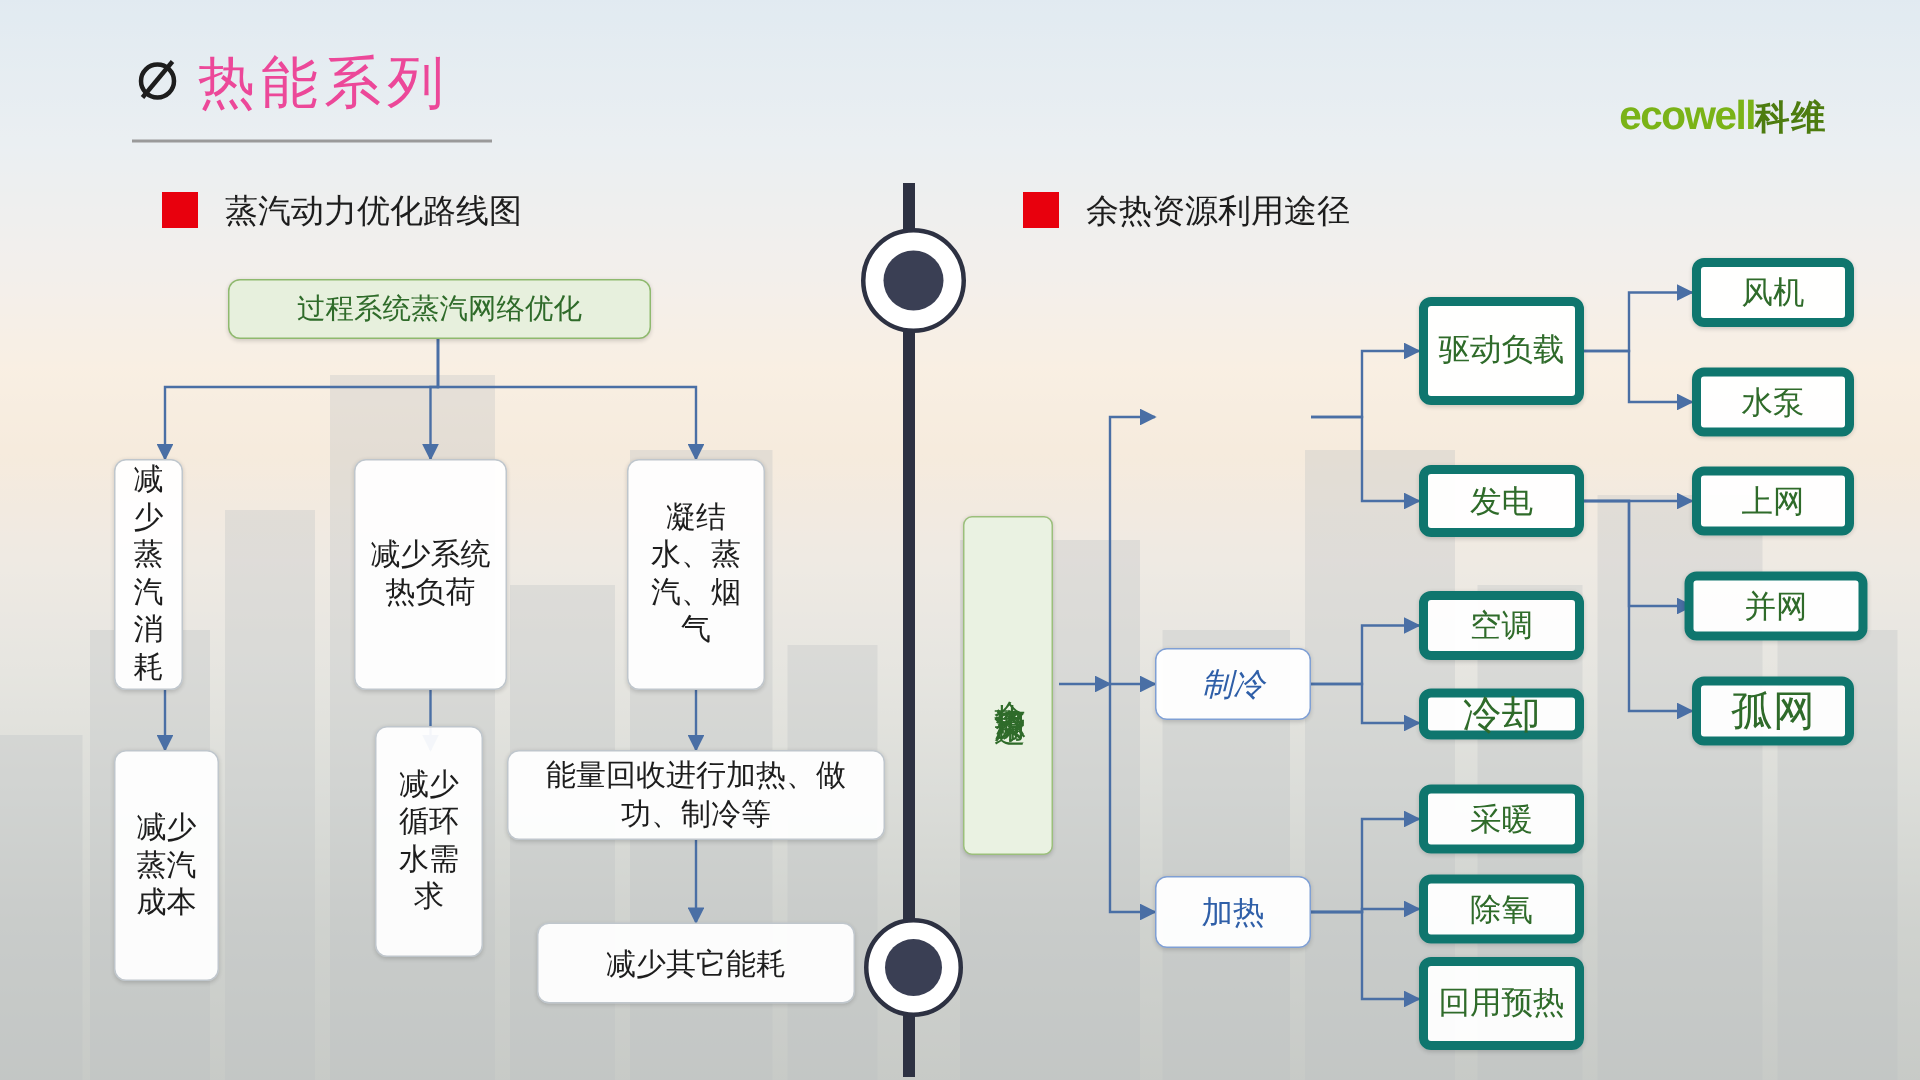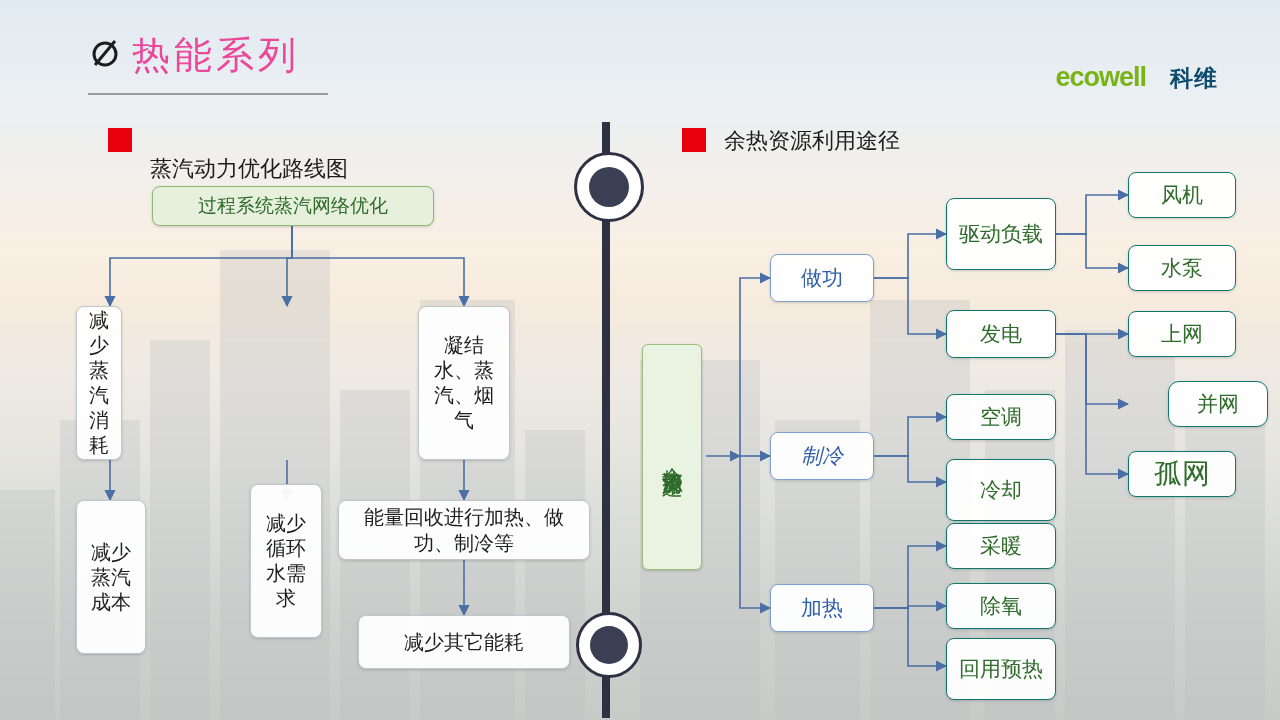--- a/index.html
+++ b/index.html
@@ -25,21 +25,21 @@
   .page-title {
     position:absolute; left:132px; top:30px;
     font-size:38px; font-weight:normal; color:#ec4899; letter-spacing:4px;
   }
   .title-rule {
     position:absolute; left:88px; top:93px; width:240px; height:2px;
     background:#9a9a9a;
   }
   .logo { position:absolute; right:62px; top:62px; font-size:27px; font-weight:bold; letter-spacing:-1px; }
   .logo .eco { color:#7ab317; }
-  .logo .cn { color:#0c4a6e; font-size:23px; letter-spacing:1px;padding-left:24px; }
+  .logo .cn { color:#4d7c0f; font-size:23px; letter-spacing:1px; }
 
   
   .sec-sq { position:absolute; width:24px; height:24px; background:#e8000d; }
   .sec-label { position:absolute; font-size:22px; color:#1d1d1d; white-space:nowrap; }
 
   
   .spine { position:absolute; left:602px; top:122px; width:8px; height:596px; background:#2d3142; }
   .node-ring {
     position:absolute; border-radius:50%; background:#ffffff;
     border:3px solid #2d3142; display:flex; align-items:center; justify-content:center;
@@ -61,21 +61,21 @@
     position:absolute; box-sizing:border-box; border-radius:8px;
     display:flex; align-items:center; justify-content:center; text-align:center;
     background:rgba(255,255,255,0.94);
     box-shadow:0 1px 3px rgba(0,0,0,0.16);
   }
   .box span { display:block; padding:0 6px; }
 
   .b-green { border:1px solid #8fb96e; background:#e7f0dd; color:#2f6b2a; }
   .b-white { border:1px solid #bfc6cc; color:#1d1d1d; }
   .b-blue  { border:1px solid #7f9fd4; color:#2f5fa8; background:rgba(255,255,255,0.95); }
-  .b-gold  { border:1px solid #0f766e; color:#2f6b2a; background:rgba(255,255,255,0.95); }
+  .b-gold  { border:6px solid #0f766e; color:#2f6b2a; background:rgba(255,255,255,0.95); }
 
   svg.conn { position:absolute; left:0; top:0; width:1280px; height:720px; pointer-events:none; }
 </style>
 </head>
 <body>
 
 <div class="bg-city">
   <div class="bld" style="left:60px;  width:80px;  height:300px;"></div>
   <div class="bld" style="left:150px; width:60px;  height:380px;"></div>
   <div class="bld" style="left:220px; width:110px; height:470px;"></div>
@@ -141,21 +141,21 @@
     <circle cx="17" cy="18" r="11" fill="none" stroke="#1d1d1d" stroke-width="3"></circle>
     <line x1="7" y1="29" x2="27" y2="5" stroke="#1d1d1d" stroke-width="3"></line>
   </svg>
   <div class="page-title">热能系列</div>
   <div class="title-rule"></div>
   <div class="logo">
     <span class="eco">ecowell</span><span class="cn">科维</span>
   </div>
 
   <div class="sec-sq" style="left:108px; top:128px;"></div>
-  <div class="sec-label" style="left:150px; top:126px;margin-top:28px;">蒸汽动力优化路线图</div>
+  <div class="sec-label" style="left:150px; top:126px;">蒸汽动力优化路线图</div>
 
   <div class="sec-sq" style="left:682px; top:128px;"></div>
   <div class="sec-label" style="left:724px; top:126px;">余热资源利用途径</div>
 
   <div class="spine"></div>
   <div class="node-ring" style="left:574px; top:152px; width:64px; height:64px;">
     <div class="node-dot" style="width:40px; height:40px;"></div>
   </div>
   <div class="node-ring" style="left:576px; top:612px; width:60px; height:60px;">
     <div class="node-dot" style="width:38px; height:38px;"></div>
@@ -164,41 +164,41 @@
     <span>余热资源用途</span>
   </div>
 
   <div class="box b-green" style="left:152px; top:186px; width:282px; height:40px; font-size:19px;">
     <span>过程系统蒸汽网络优化</span>
   </div>
 
   <div class="box b-white" style="left:76px; top:306px; width:46px; height:154px; font-size:20px; line-height:1.25;">
     <span>减少蒸汽消耗</span>
   </div>
+  <div class="box b-white" style="left:236px; top:306px; width:102px; height:154px; font-size:20px; line-height:1.25;">
+    <span>减少系统热负荷</span>
+  </div>
   <div class="box b-white" style="left:418px; top:306px; width:92px; height:154px; font-size:20px; line-height:1.25;">
     <span>凝结水、蒸汽、烟气</span>
   </div>
 
   <div class="box b-white" style="left:76px; top:500px; width:70px; height:154px; font-size:20px; line-height:1.25;">
     <span>减少蒸汽成本</span>
   </div>
   <div class="box b-white" style="left:250px; top:484px; width:72px; height:154px; font-size:20px; line-height:1.25;">
     <span>减少循环水需求</span>
   </div>
   <div class="box b-white" style="left:338px; top:500px; width:252px; height:60px; font-size:20px; line-height:1.3;">
     <span>能量回收进行加热、做功、制冷等</span>
   </div>
 
   <div class="box b-white" style="left:358px; top:615px; width:212px; height:54px; font-size:20px;">
     <span>减少其它能耗</span>
   </div>
 
-  <div class="box b-blue" style="left:770px; top:254px; width:104px; height:48px; font-size:21px;">
-    <span>做功</span>
-  </div>
   <div class="box b-blue" style="left:770px; top:432px; width:104px; height:48px; font-size:21px;font-style:italic;">
     <span>制冷</span>
   </div>
   <div class="box b-blue" style="left:770px; top:584px; width:104px; height:48px; font-size:21px;">
     <span>加热</span>
   </div>
 
   <div class="box b-gold" style="left:946px; top:198px; width:110px; height:72px; font-size:21px; line-height:1.25;">
     <span>驱动负载</span>
   </div>
@@ -209,31 +209,31 @@
   <div class="box b-gold" style="left:1128px; top:172px; width:108px; height:46px; font-size:21px;">
     <span>风机</span>
   </div>
   <div class="box b-gold" style="left:1128px; top:245px; width:108px; height:46px; font-size:21px;">
     <span>水泵</span>
   </div>
 
   <div class="box b-gold" style="left:1128px; top:311px; width:108px; height:46px; font-size:21px;">
     <span>上网</span>
   </div>
-  <div class="box b-gold" style="left:1168px; top:381px; width:100px; height:46px; font-size:21px;border-radius:11px;">
+  <div class="box b-gold" style="left:1123px; top:381px; width:122px; height:46px; font-size:21px;">
     <span>并网</span>
   </div>
   <div class="box b-gold" style="left:1128px; top:451px; width:108px; height:46px; font-size:28px;">
     <span>孤网</span>
   </div>
 
   <div class="box b-gold" style="left:946px; top:394px; width:110px; height:46px; font-size:21px;">
     <span>空调</span>
   </div>
-  <div class="box b-gold" style="left:946px; top:459px; width:110px; height:62px; font-size:21px;">
+  <div class="box b-gold" style="left:946px; top:459px; width:110px; height:34px; font-size:26px;">
     <span>冷却</span>
   </div>
 
   <div class="box b-gold" style="left:946px; top:523px; width:110px; height:46px; font-size:21px;">
     <span>采暖</span>
   </div>
   <div class="box b-gold" style="left:946px; top:583px; width:110px; height:46px; font-size:21px;">
     <span>除氧</span>
   </div>
   <div class="box b-gold" style="left:946px; top:638px; width:110px; height:62px; font-size:21px; line-height:1.25;">

